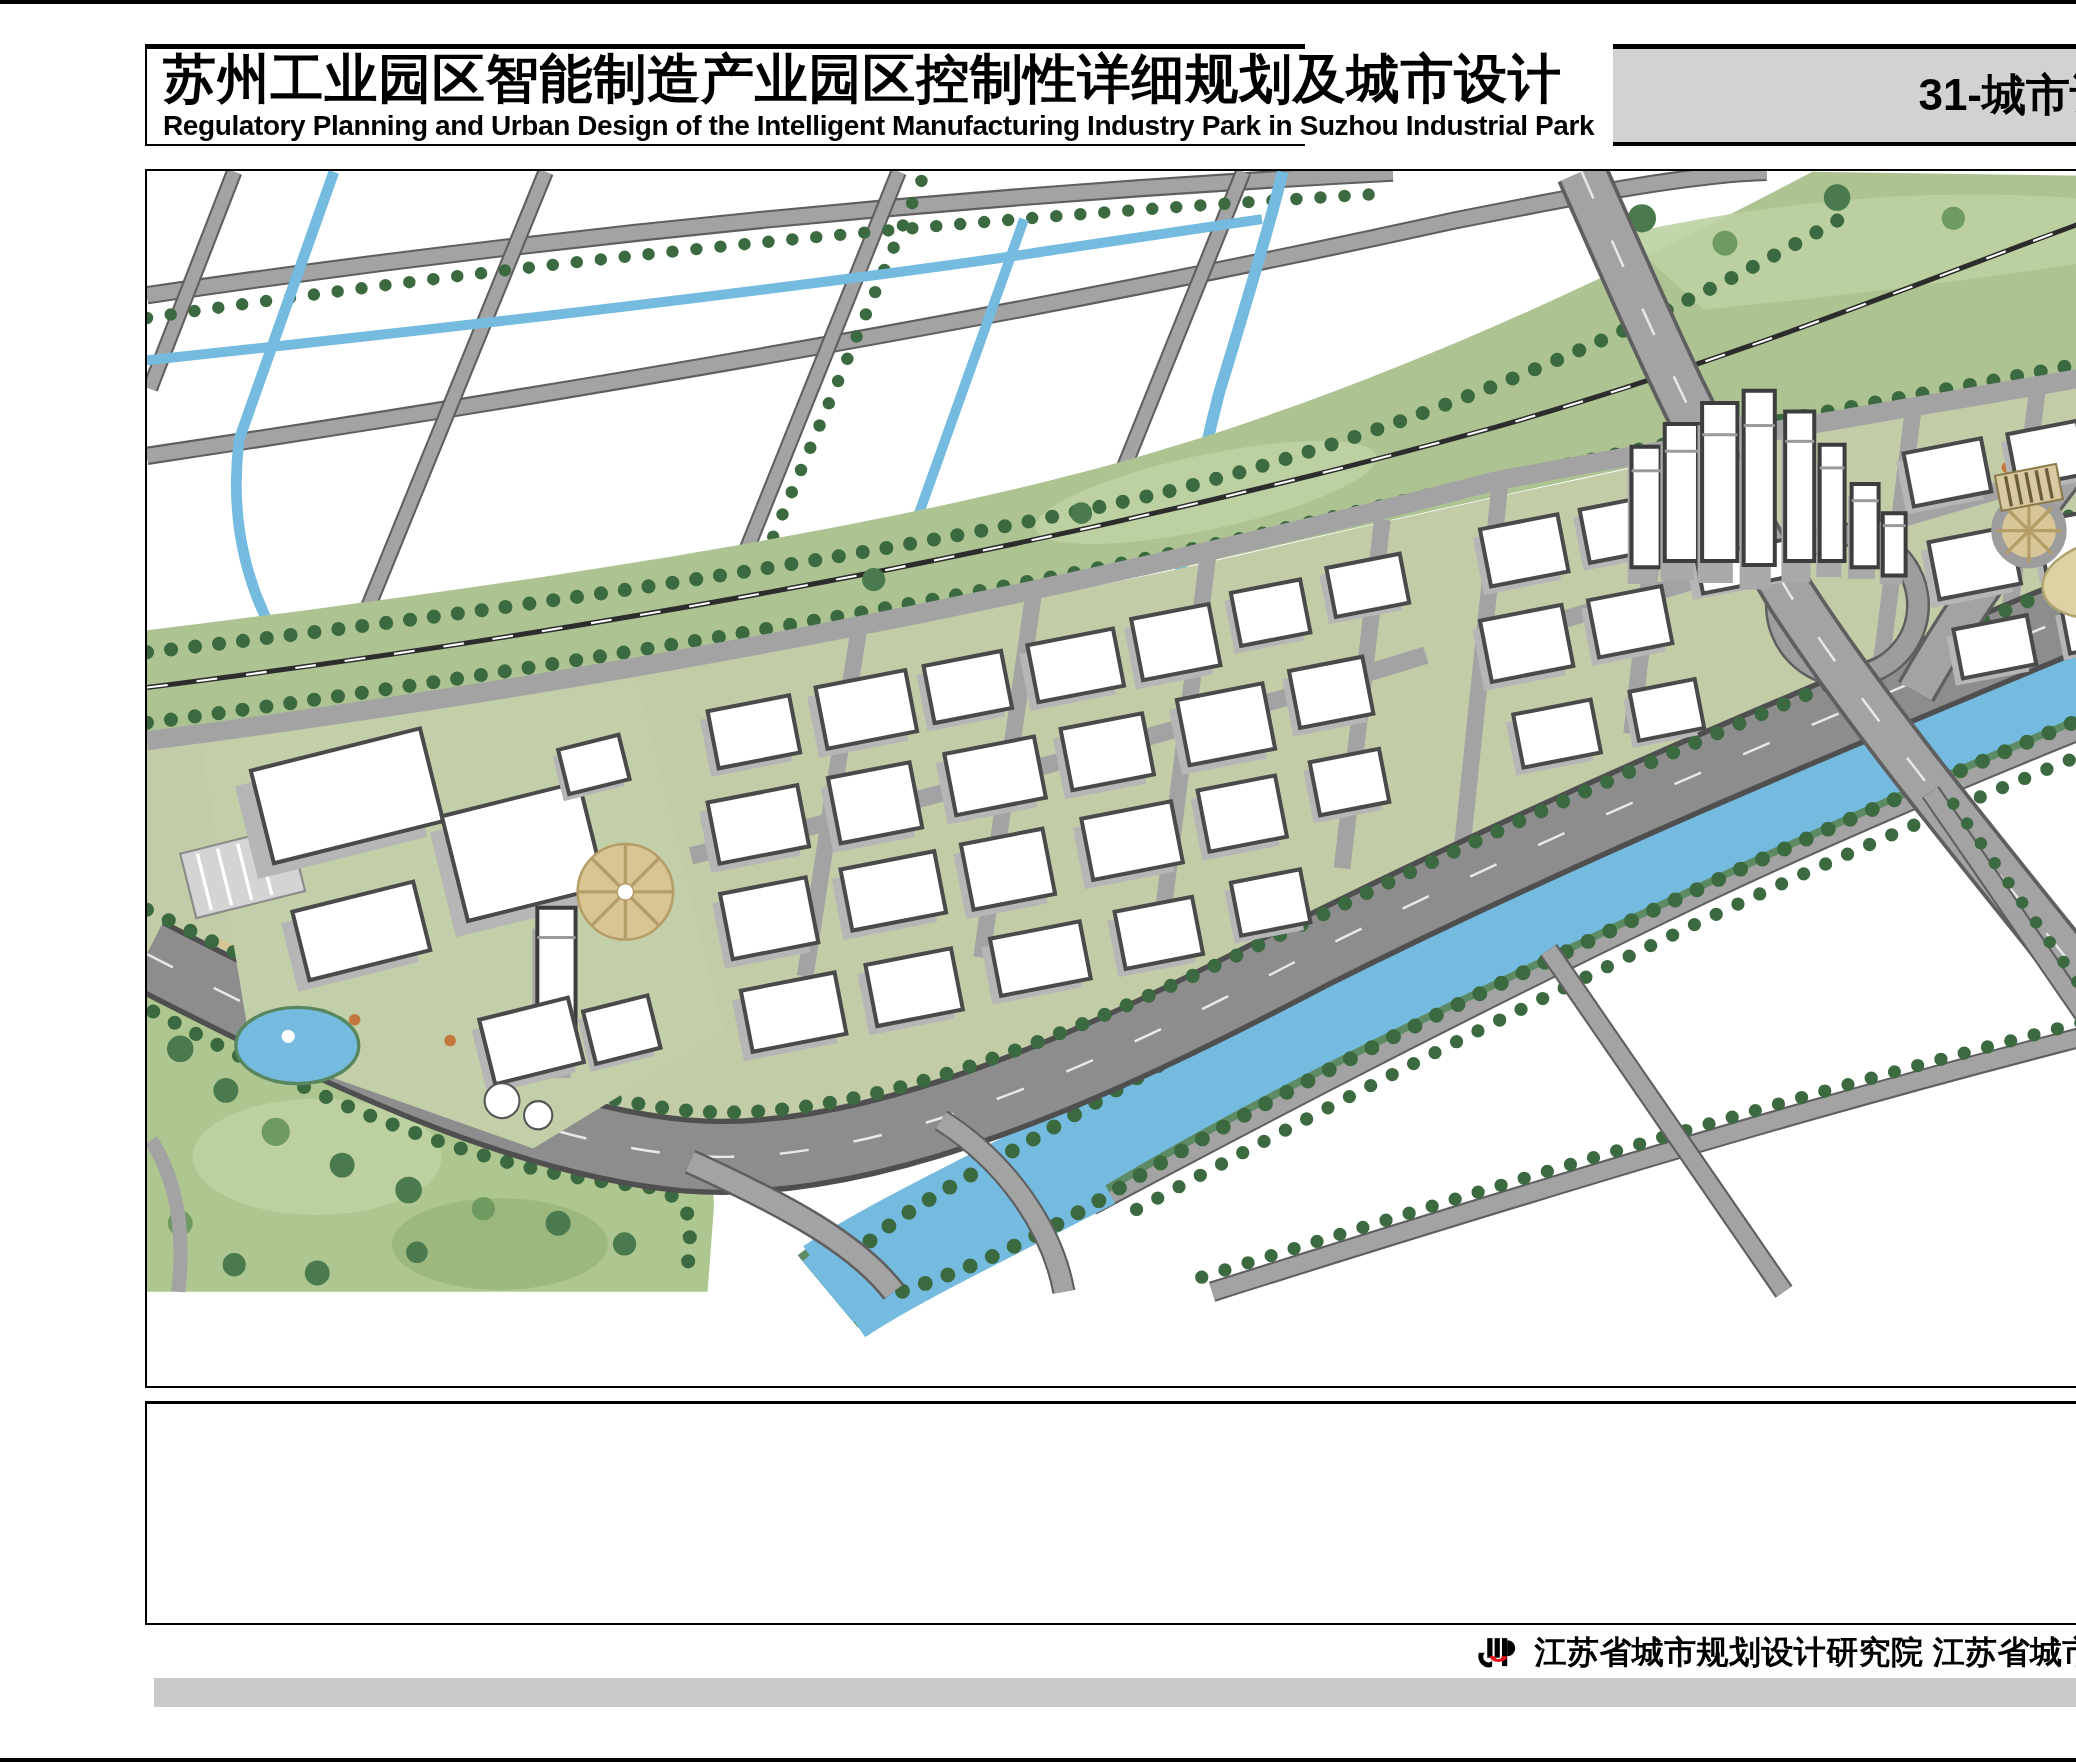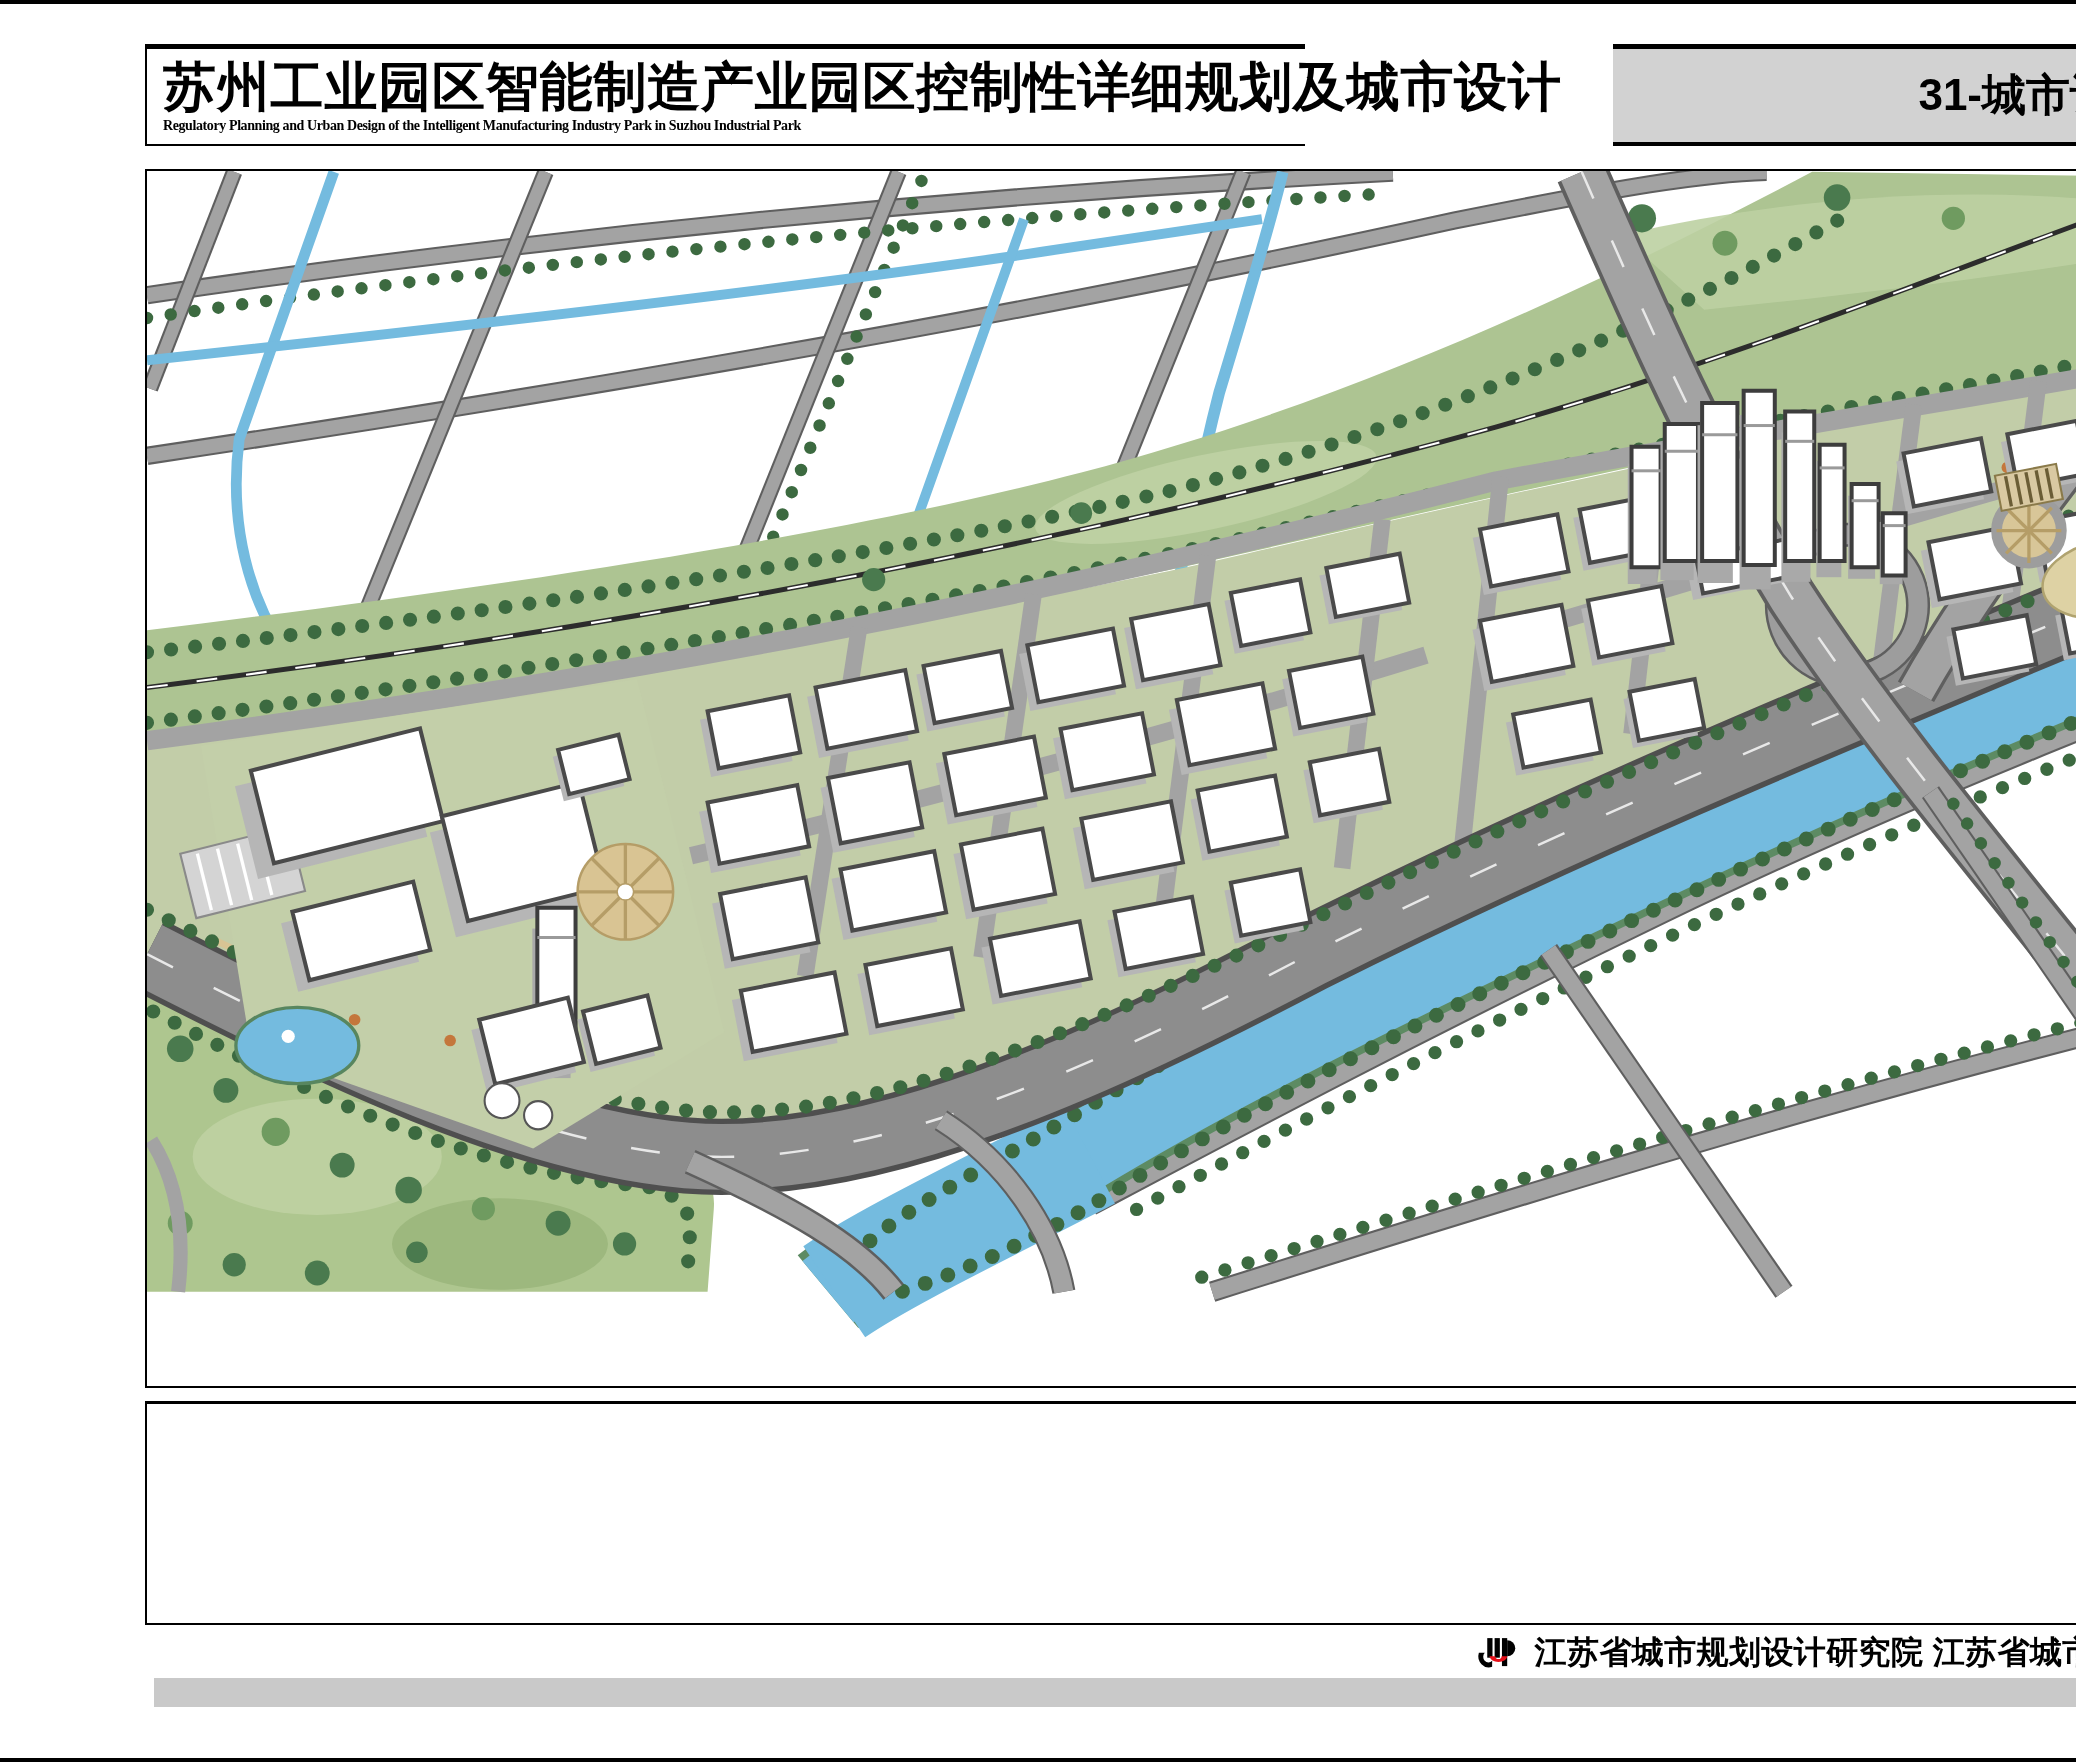--- a/index.html
+++ b/index.html
@@ -7,21 +7,21 @@
        font-family:"Liberation Sans","DejaVu Sans",sans-serif;color:#000;}
   .abs{position:absolute;}
   
   #top-rule{left:0;top:0;width:2492px;height:4.2px;background:#000;}
   #bottom-rule{left:0;top:1758px;width:2492px;height:4.2px;background:#000;}
   
   #title-box{left:145px;top:44px;width:1160px;height:102px;background:#fff;
     border:2.1px solid #000;border-top-width:5px;border-right:none;box-sizing:border-box;
     padding-left:16px;display:flex;flex-direction:column;justify-content:center;}
   #title-cn{font-size:53px;font-weight:bold;letter-spacing:0.8px;white-space:nowrap;line-height:1.05;}
-  #title-en{font-family:Liberation Serif, serif;font-size:14px;
+  #title-en{font-family:Liberation Sans, sans-serif;font-size:28px;
     font-weight:600;letter-spacing:-0.4px;white-space:nowrap;margin-top:4.2px;}
   #sheet-box{left:1613px;top:44px;width:791px;height:102px;background:#d2d2d2;
     border-top:5px solid #000;border-bottom:4.2px solid #000;border-right:3.3px solid #000;
     box-sizing:border-box;display:flex;align-items:center;justify-content:flex-end;
     padding-right:23px;}
   #sheet-label{font-size:44px;font-weight:bold;white-space:nowrap;}
   
   #main-frame{left:145px;top:169px;width:2258px;height:1219px;border:2.1px solid #000;
     box-sizing:border-box;background:#fff;}
   #main-frame svg{position:absolute;left:0;top:0;width:100%;height:100%;}

